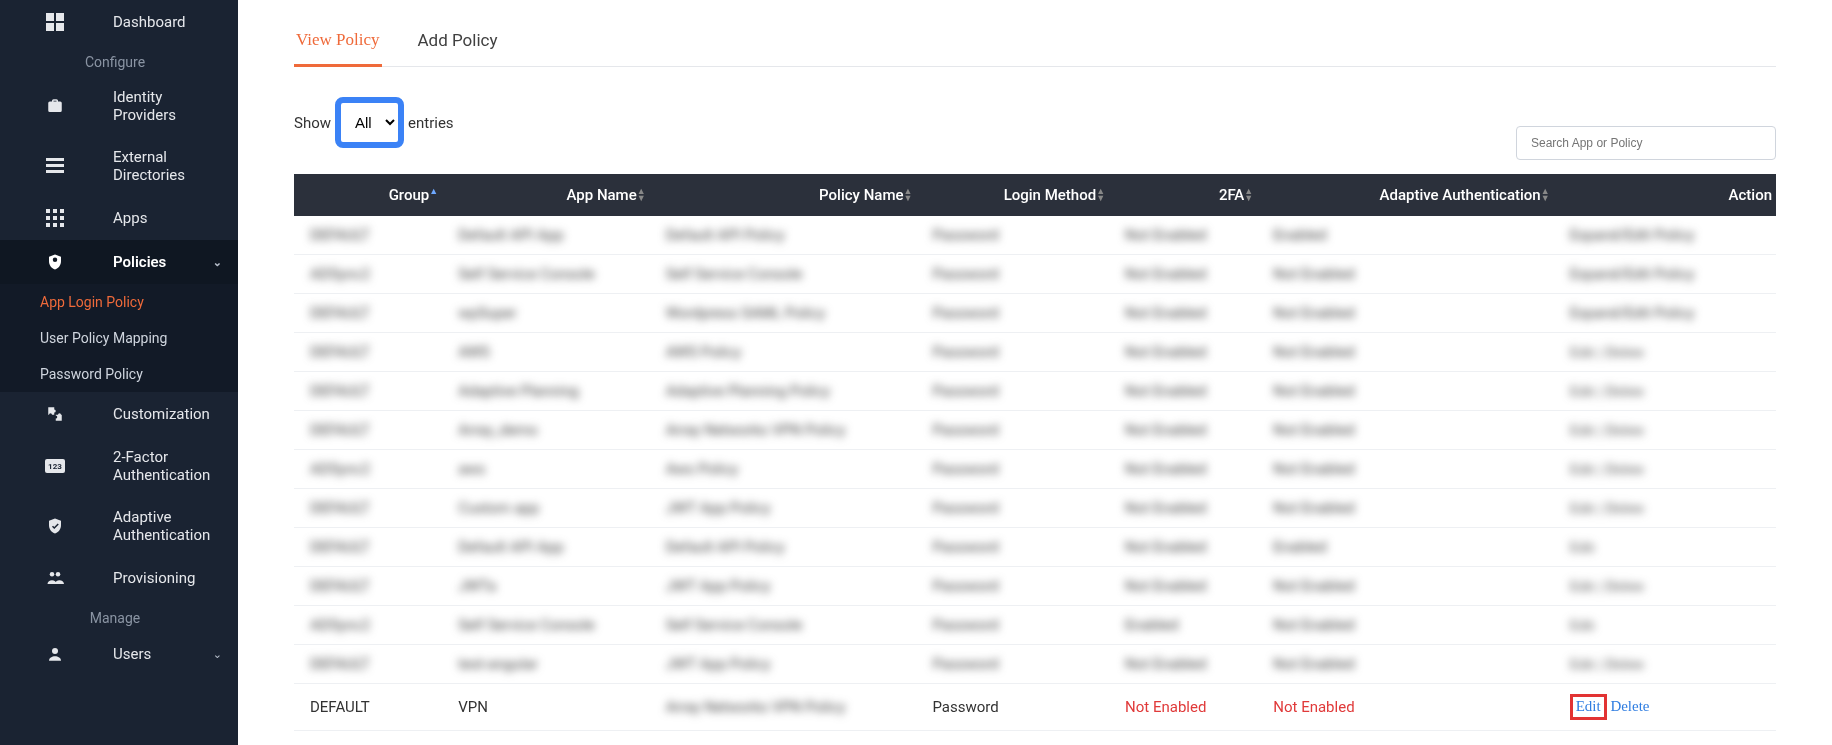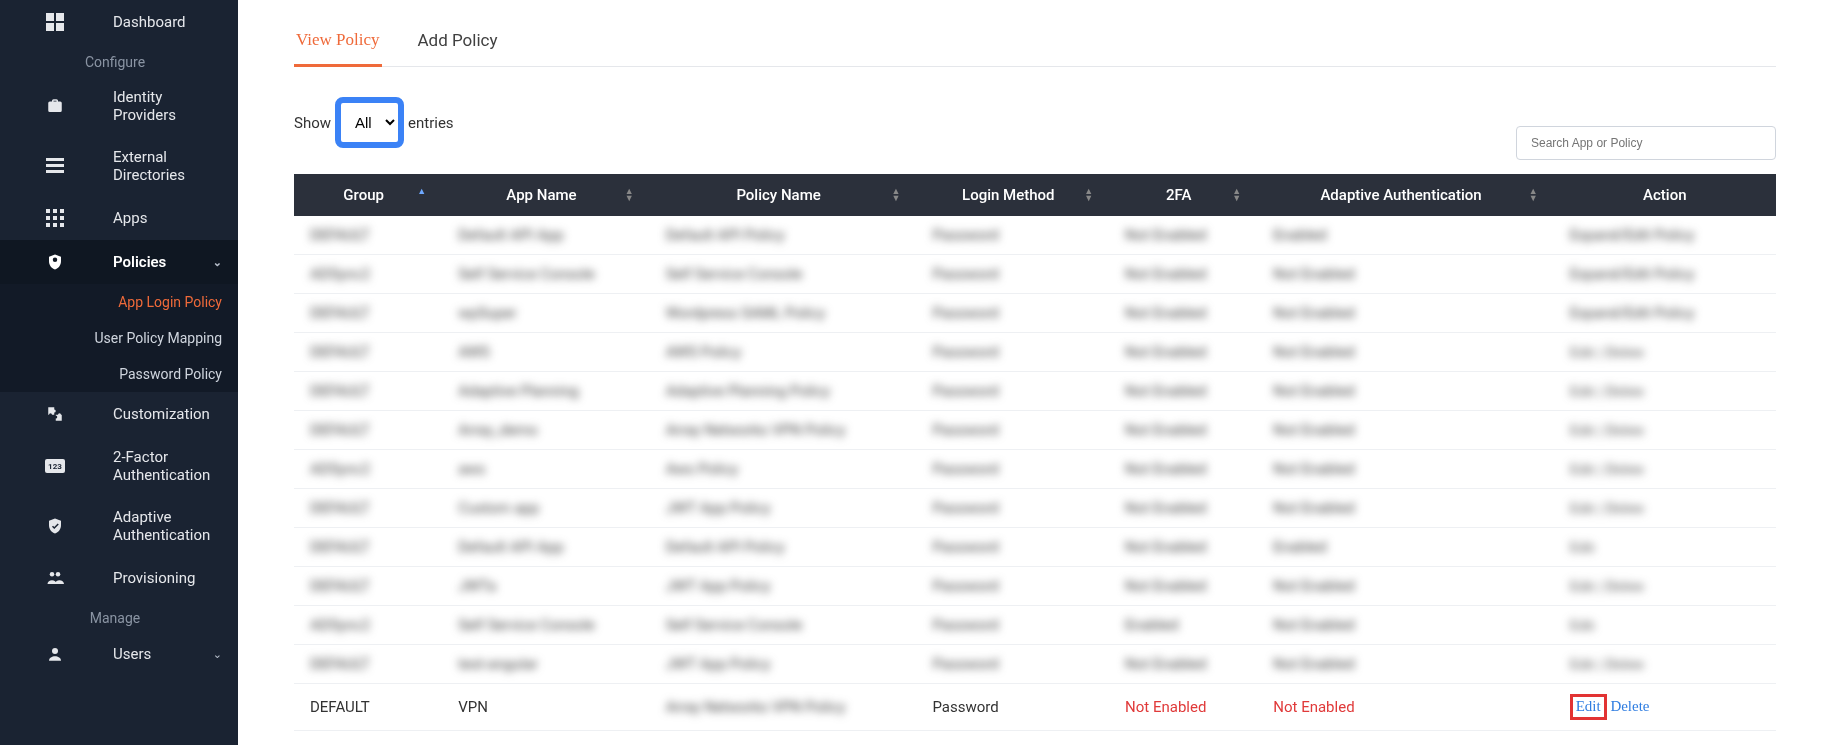--- a/index.html
+++ b/index.html
@@ -54,21 +54,21 @@
     background: #0f1722;
     font-weight: 600;
     color: #fff;
   }
   .nav-section-label {
     padding: 10px 16px 6px 8px;
     font-size: 14px;
     color: #8a94a3;
     text-align: center;
   }
-  .sub-items { background: #121a27; text-align: right; }
+  .sub-items { background: #121a27; }
   .sub-item {
     padding: 10px 16px 10px 40px;
     font-size: 14px;
     color: #cfd5de;
     cursor: pointer;
   }
   .sub-item.active {
     color: #ef6a3a;
   }
 
@@ -138,22 +138,22 @@
 
   
   .tbl {
     width: 100%;
     border-collapse: collapse;
     font-size: 15px;
   }
   .tbl thead th {
     background: #2b303b;
     color: #fff;
-    text-align: center;
-    padding: 12px 16px;
+    text-align: right;
+    padding: 12px 4px;
     font-weight: 500;
     font-size: 15px;
     position: relative;
   }
   .tbl thead th .sort {
     float: right;
     display: inline-flex;
     flex-direction: column;
     line-height: 7px;
     font-size: 9px;

